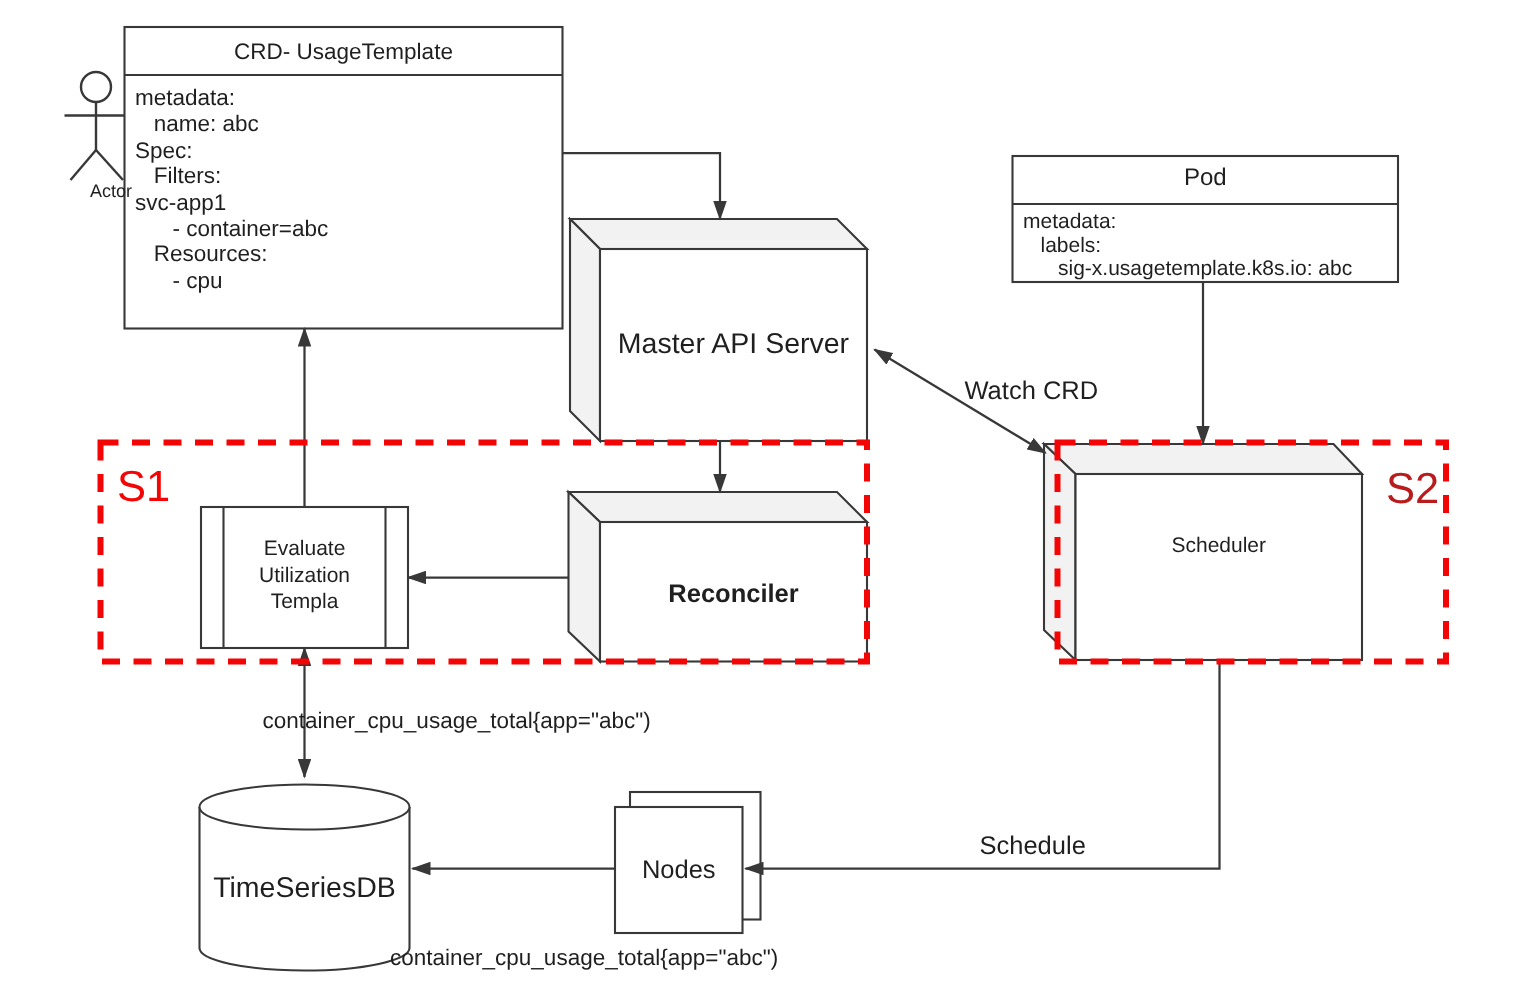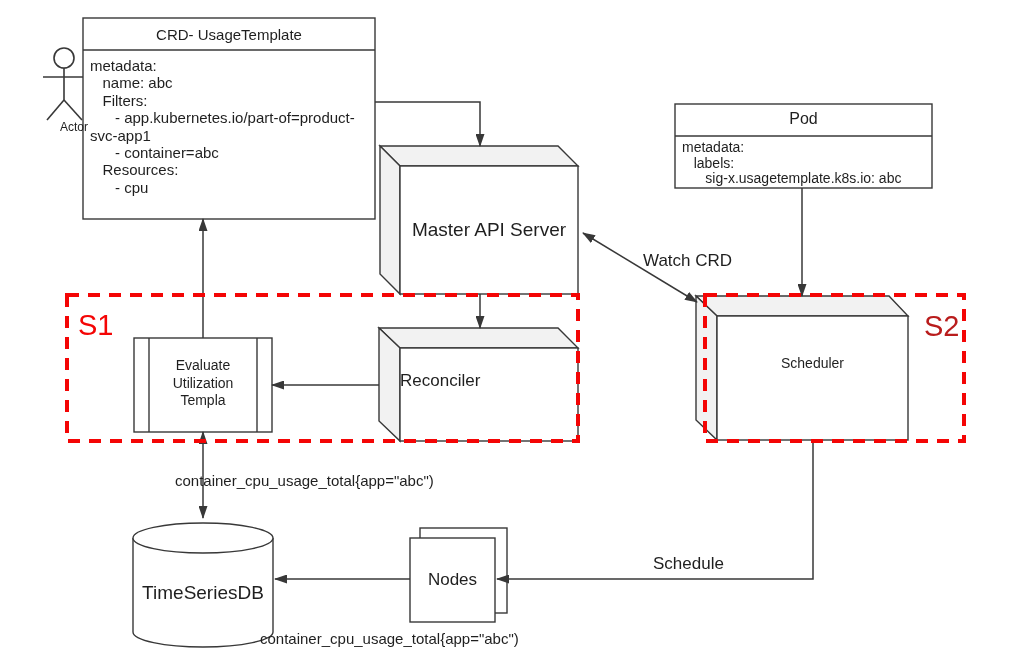--- a/index.html
+++ b/index.html
@@ -12,21 +12,21 @@
   .crd-title{left:83px;top:26px;width:292px;font-size:15px;text-align:center;}
   .crd-body{left:90px;top:57px;font-size:15px;line-height:17.4px;}
   .actor-lbl{left:44px;top:121px;width:44px;font-size:12px;text-align:right;}
   .pod-title{left:675px;top:110px;width:257px;font-size:16px;text-align:center;}
   .pod-body{left:682px;top:140px;font-size:14px;line-height:15.7px;}
   .masterapi-lbl{left:400px;top:219px;width:178px;font-size:19px;text-align:center;}
   .watchcrd-lbl{left:643px;top:251px;font-size:17px;}
   .s1-lbl{left:78px;top:309px;font-size:29px;color:#f40505;}
   .s2-lbl{left:924px;top:310px;font-size:29px;color:#b91c1c;}
   .evaluate-lbl{left:134px;top:357px;width:138px;font-size:14px;line-height:17.6px;text-align:center;}
-  .reconciler-lbl{left:400px;top:371px;width:178px;font-size:17px;}
+  .reconciler-lbl{left:400px;top:386px;width:178px;font-size:17px;text-align:center;font-weight:bold;}
   .scheduler-lbl{left:717px;top:355px;width:191px;font-size:14px;text-align:center;}
   .metric-top{left:175px;top:472px;font-size:15px;}
   .metric-bottom{left:260px;top:630px;font-size:15px;}
   .tsdb-lbl{left:133px;top:582px;width:140px;font-size:19px;text-align:center;}
   .nodes-lbl{left:410px;top:570px;width:85px;font-size:17px;text-align:center;}
   .schedule-lbl{left:653px;top:554px;font-size:17px;text-align:center;}
 </style>
 </head>
 <body>
 
@@ -101,21 +101,21 @@
       <line x1="203" y1="432" x2="203" y2="518" marker-start="url(#arr)" marker-end="url(#arr)"></line>
       <polyline points="813,440 813,579 497,579" marker-end="url(#arr)"></polyline>
       <line x1="410" y1="579" x2="275" y2="579" marker-end="url(#arr)"></line>
     </g>
 
     <rect x="67" y="295" width="511" height="146" fill="none" stroke="#f40505" stroke-width="4" stroke-dasharray="12 9"></rect>
     <rect x="705" y="295" width="259" height="146" fill="none" stroke="#f40505" stroke-width="4" stroke-dasharray="12 9"></rect>
   </svg>
 
   <div class="lbl crd-title">CRD- UsageTemplate</div>
-  <div class="lbl crd-body"><div>metadata:</div><div>   name: abc</div><div>   Filters:</div><div>      - app.kubernetes.io/part-of=product-</div><div>svc-app1</div><div>      - container=abc</div><div>   Resources:</div><div>      - cpu</div></div>
+  <div class="lbl crd-body"><div>metadata:</div><div>   name: abc</div><div>Spec:</div><div>   Filters:</div><div>svc-app1</div><div>      - container=abc</div><div>   Resources:</div><div>      - cpu</div></div>
 
   <div class="lbl actor-lbl">Actor</div>
 
   <div class="lbl pod-title">Pod</div>
   <div class="lbl pod-body"><div>metadata:</div><div>   labels:</div><div>      sig-x.usagetemplate.k8s.io: abc</div></div>
 
   <div class="lbl masterapi-lbl">Master API Server</div>
   <div class="lbl watchcrd-lbl">Watch CRD</div>
 
   <div class="lbl s1-lbl">S1</div>

